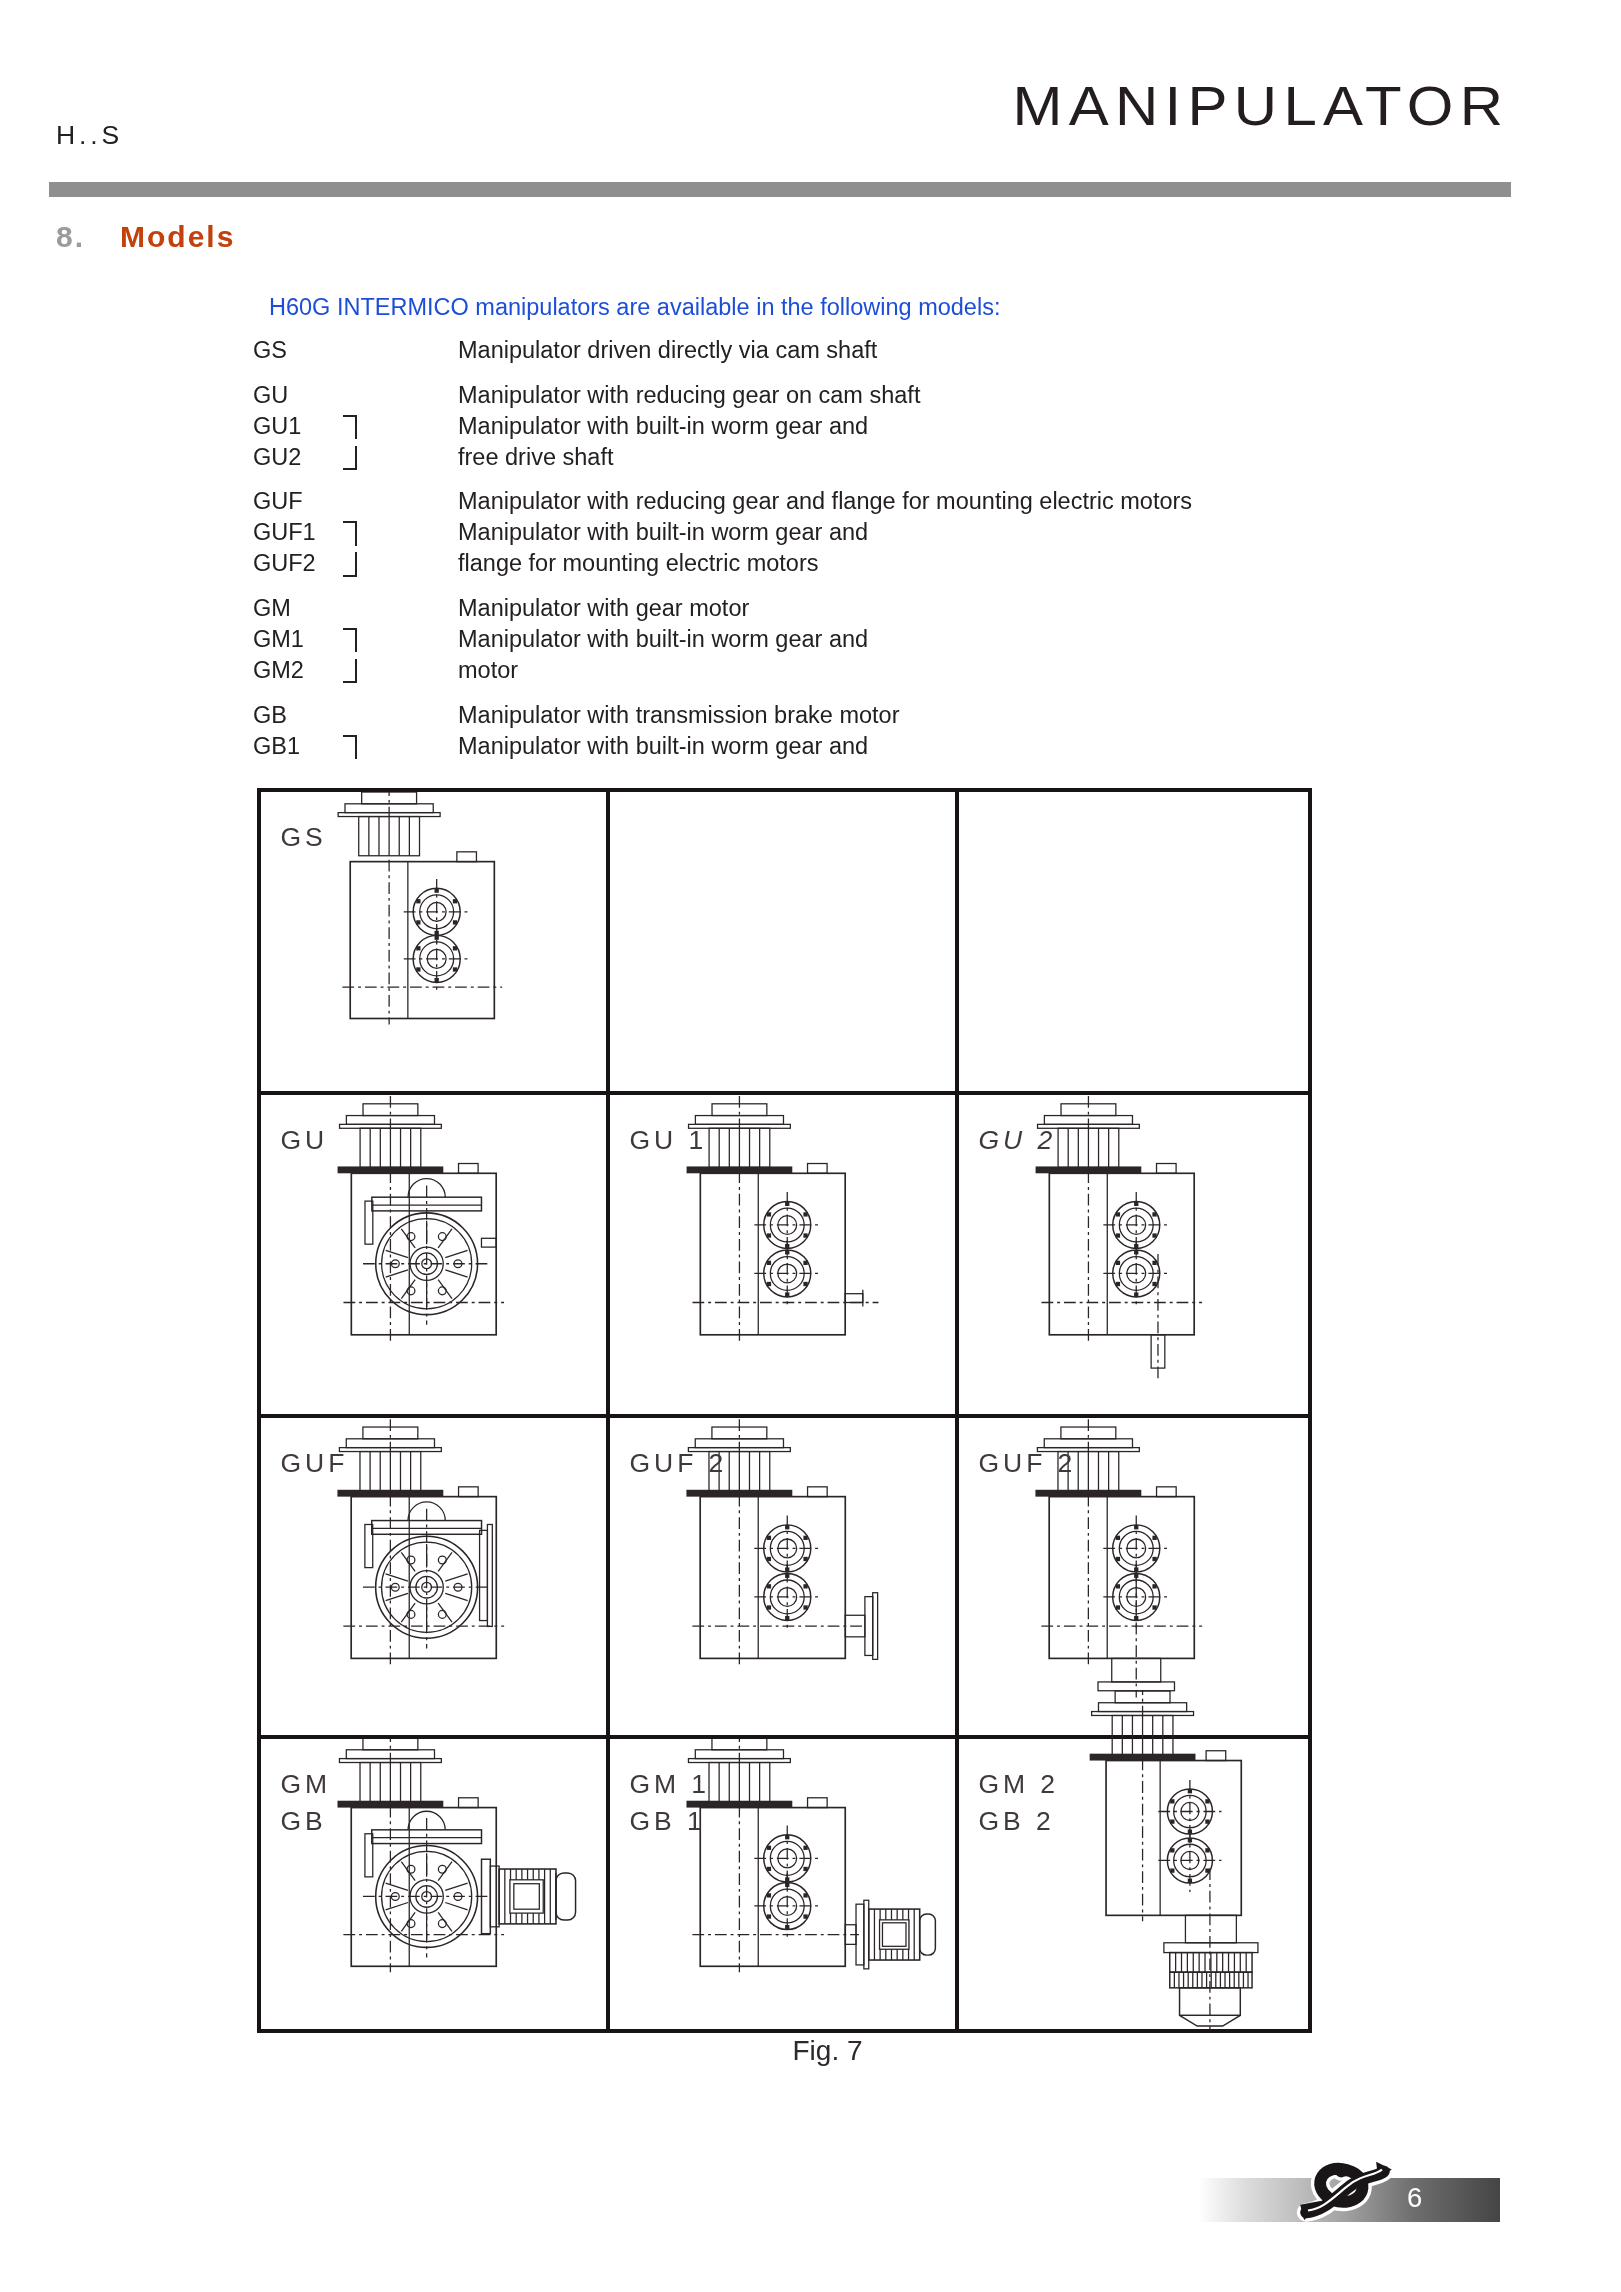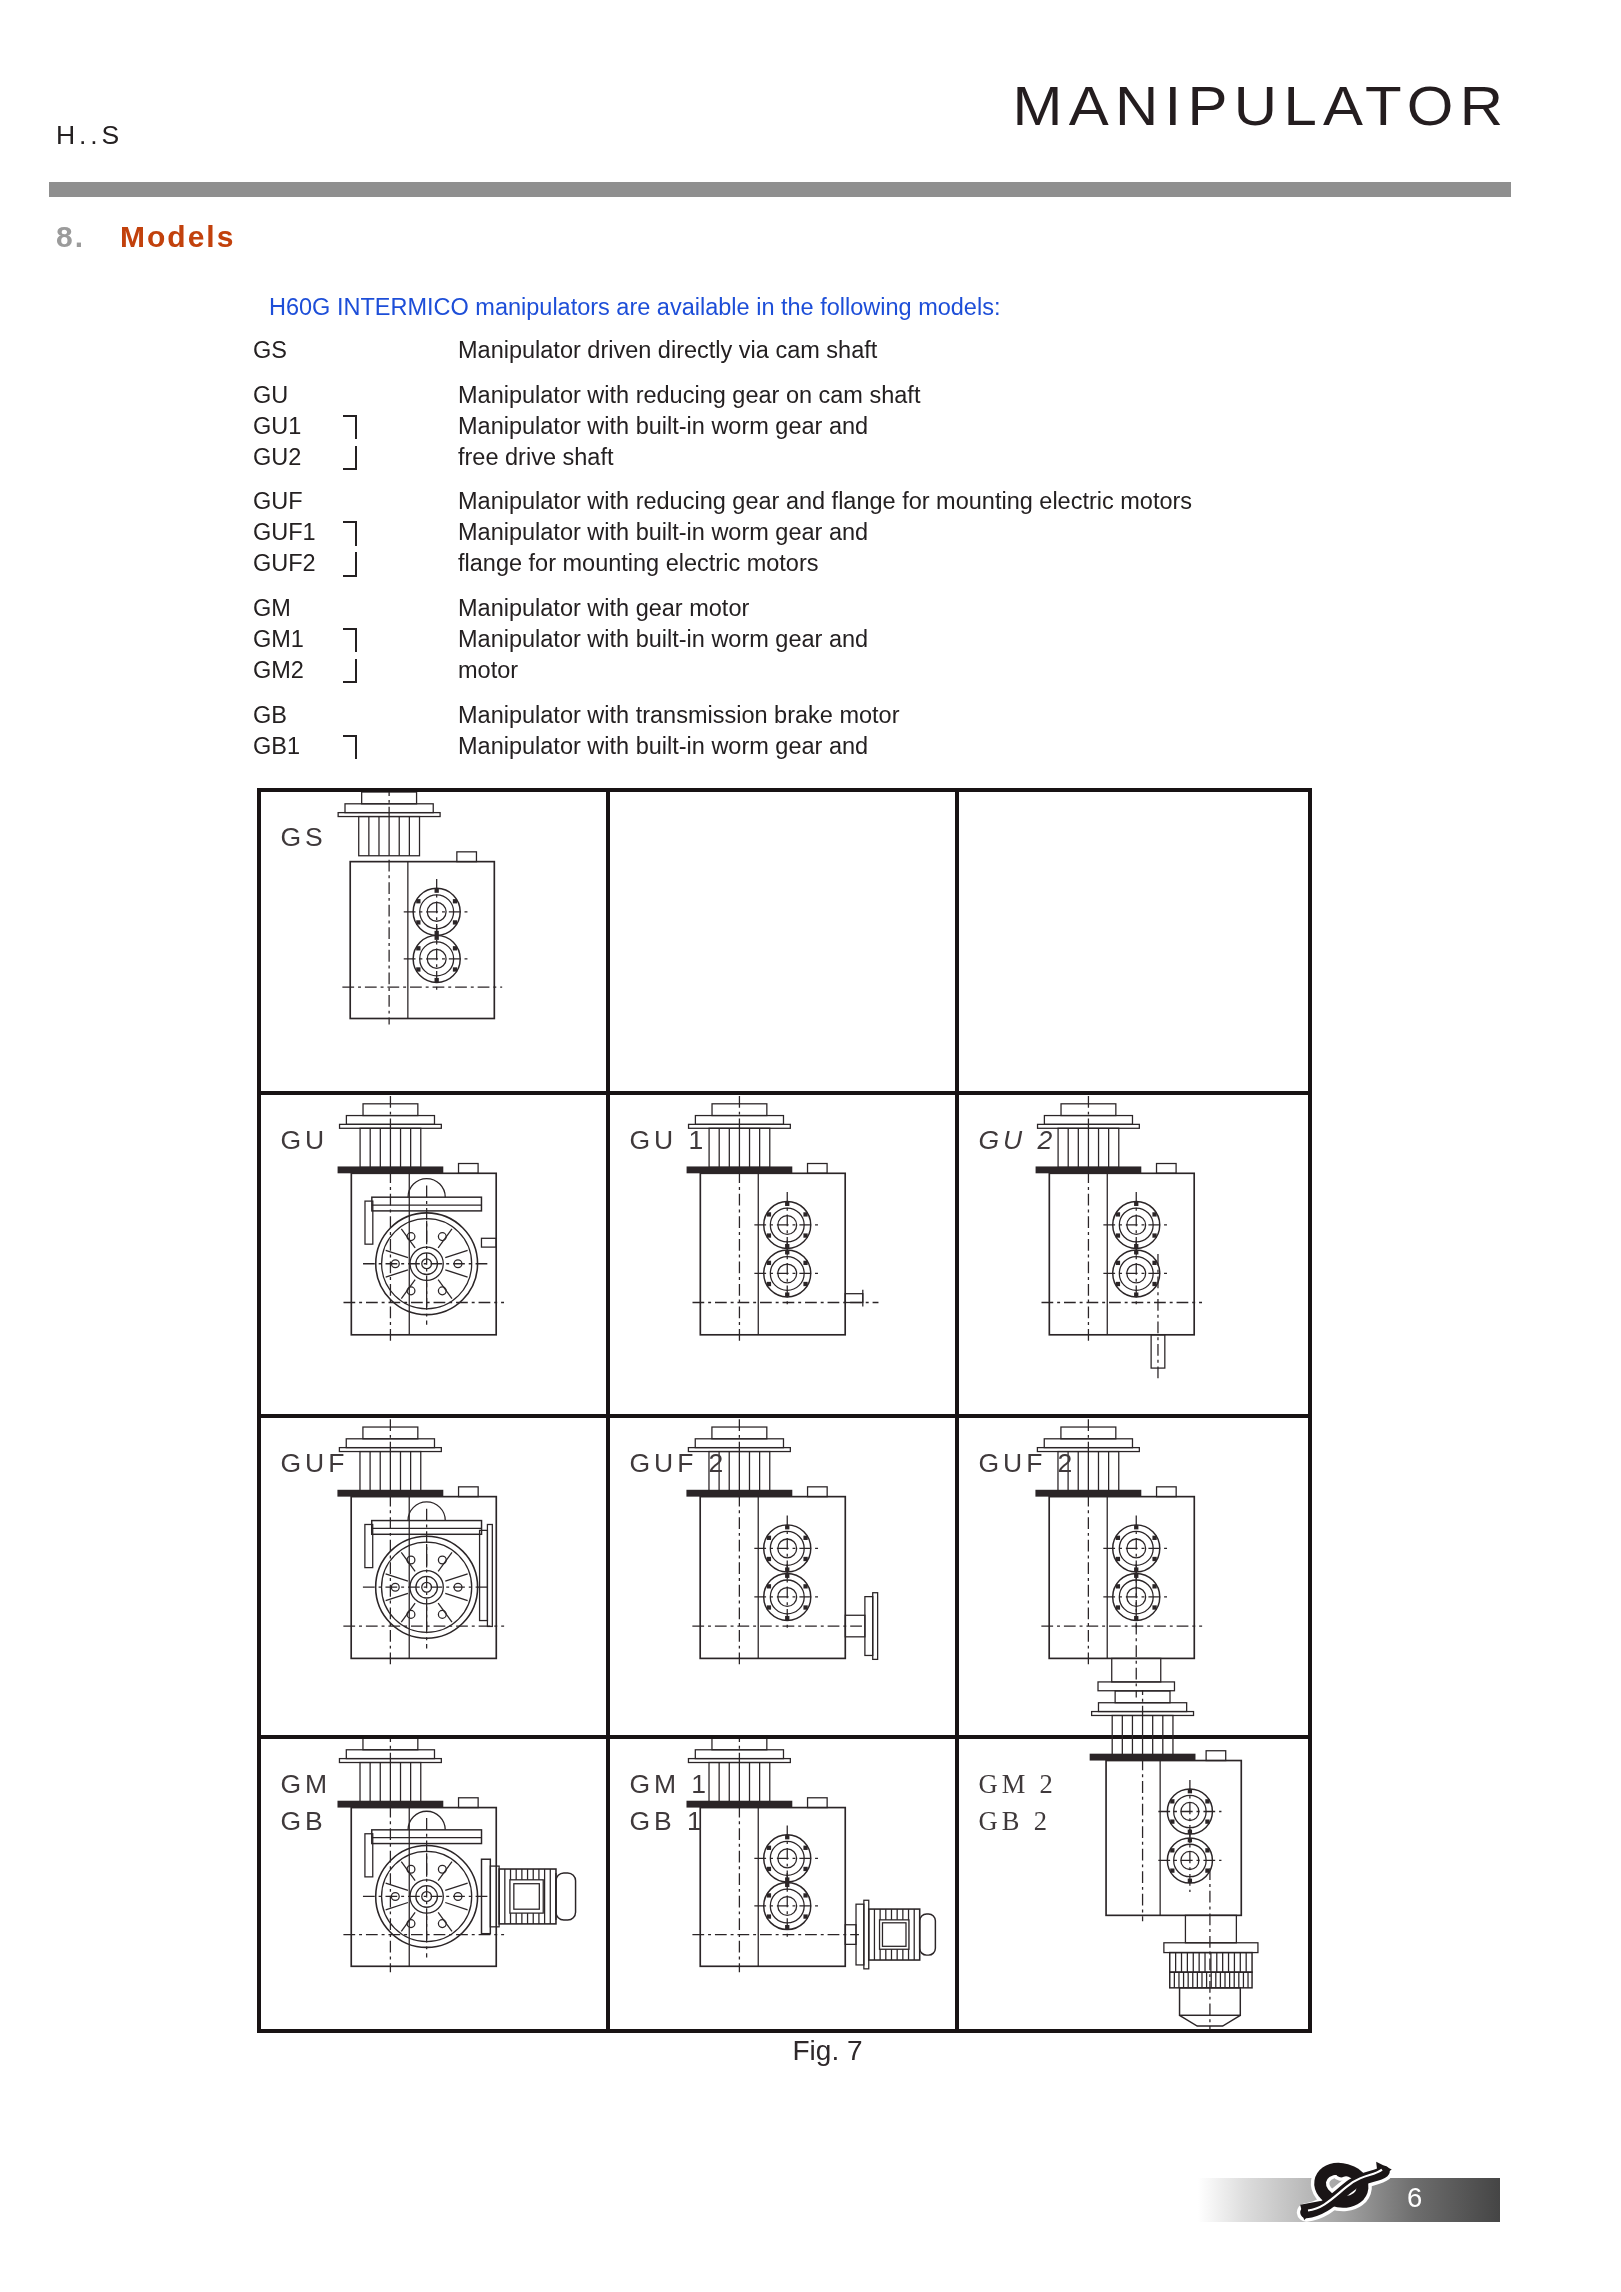--- a/index.html
+++ b/index.html
@@ -598,21 +598,21 @@
           <line x1="293" y1="173.6" x2="293" y2="225.6" stroke="#2b2527" stroke-width="1.3"></line>
           <line x1="298.8" y1="173.6" x2="298.8" y2="225.6" stroke="#2b2527" stroke-width="1.3"></line>
           <line x1="304.6" y1="173.6" x2="304.6" y2="225.6" stroke="#2b2527" stroke-width="1.3"></line>
           <line x1="310.4" y1="173.6" x2="310.4" y2="225.6" stroke="#2b2527" stroke-width="1.3"></line>
           <rect x="275" y="184.6" width="30" height="30" fill="#ffffff"></rect>
           <rect x="275" y="184.6" width="30" height="30" fill="none" stroke="#2b2527" stroke-width="1.3"></rect>
           <rect x="278" y="187.6" width="24" height="24" fill="none" stroke="#2b2527" stroke-width="1.3"></rect>
           <rect x="316" y="178.6" width="16" height="42" fill="none" stroke="#2b2527" stroke-width="1.5" rx="7"></rect>
         </svg>
       </div>
-      <div class="cell last-col last-row" style="height: 290px; font-family: Liberation Serif, serif;">
+      <div class="cell last-col last-row" style="height: 290px;">
         <div class="cell-label">
           <div>GM 2</div>
           <div>GB 2</div>
         </div>
         <svg viewBox="0 -50 356 346" width="349" height="339" style="top: -49px;">
           <rect x="159.26" y="-49" width="56" height="12" fill="none" stroke="#2b2527" stroke-width="1.3"></rect>
           <rect x="142.26" y="-37" width="90" height="9" fill="none" stroke="#2b2527" stroke-width="1.3"></rect>
           <rect x="135.26" y="-28" width="104" height="4" fill="none" stroke="#2b2527" stroke-width="1.3"></rect>
           <rect x="156.26" y="-24" width="62" height="40" fill="none" stroke="#2b2527" stroke-width="1.3"></rect>
           <line x1="166.59" y1="-24" x2="166.59" y2="16" stroke="#2b2527" stroke-width="1.3"></line>

